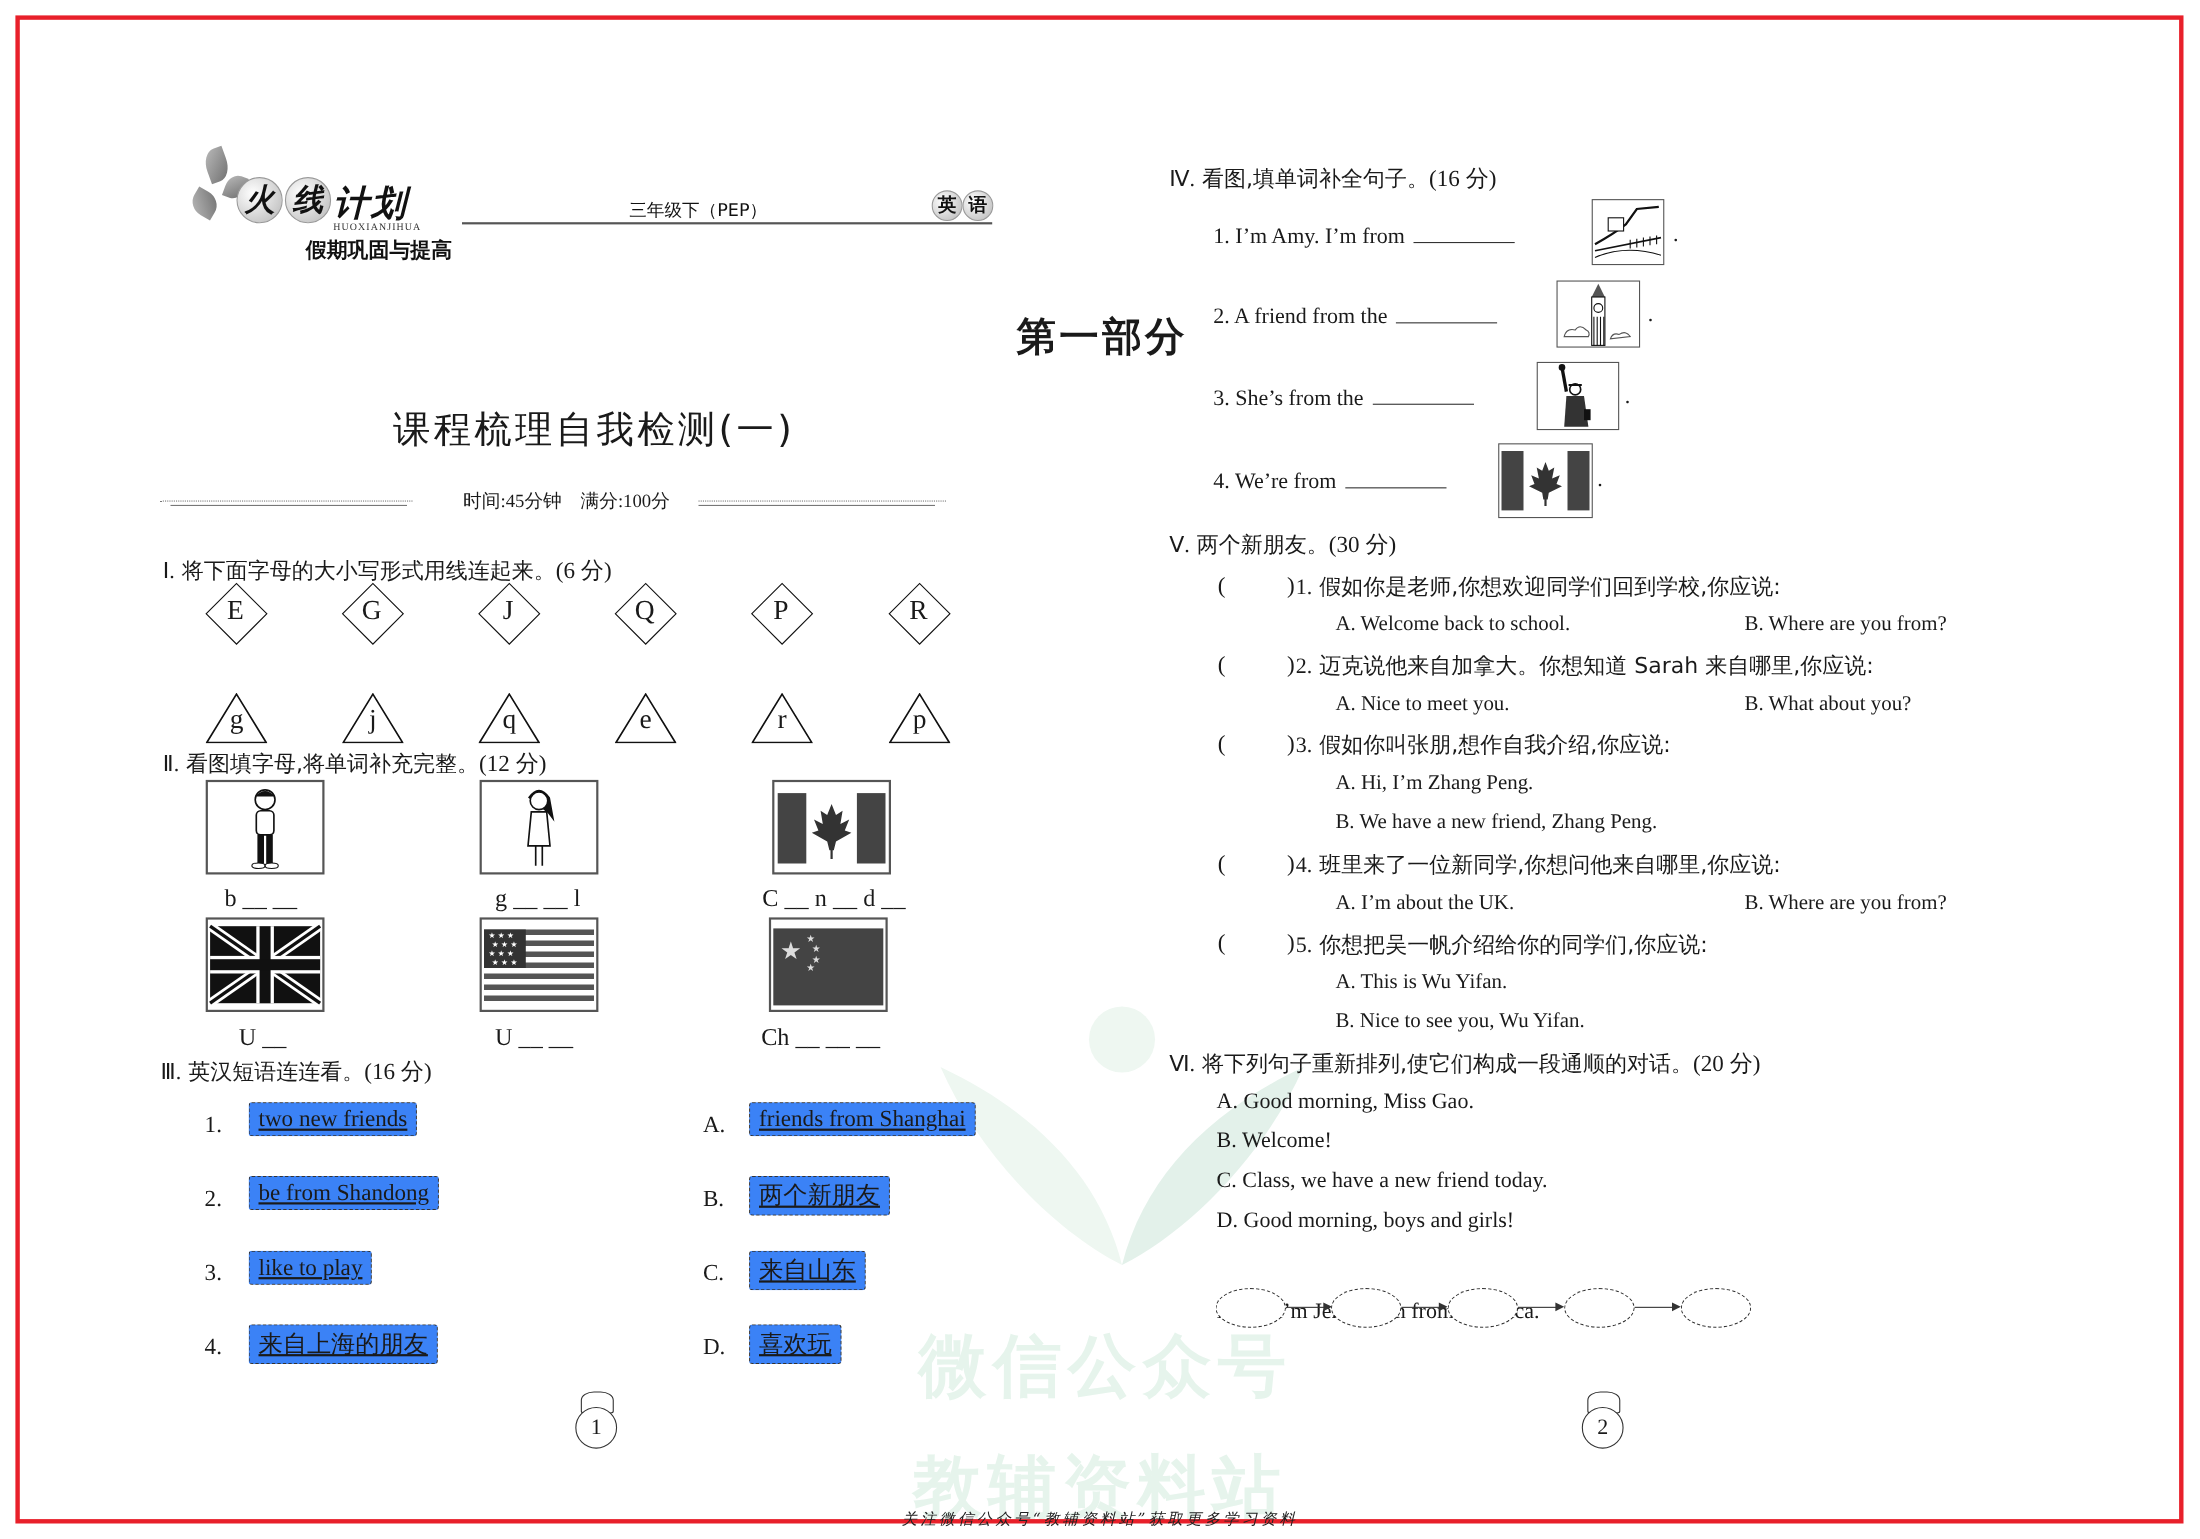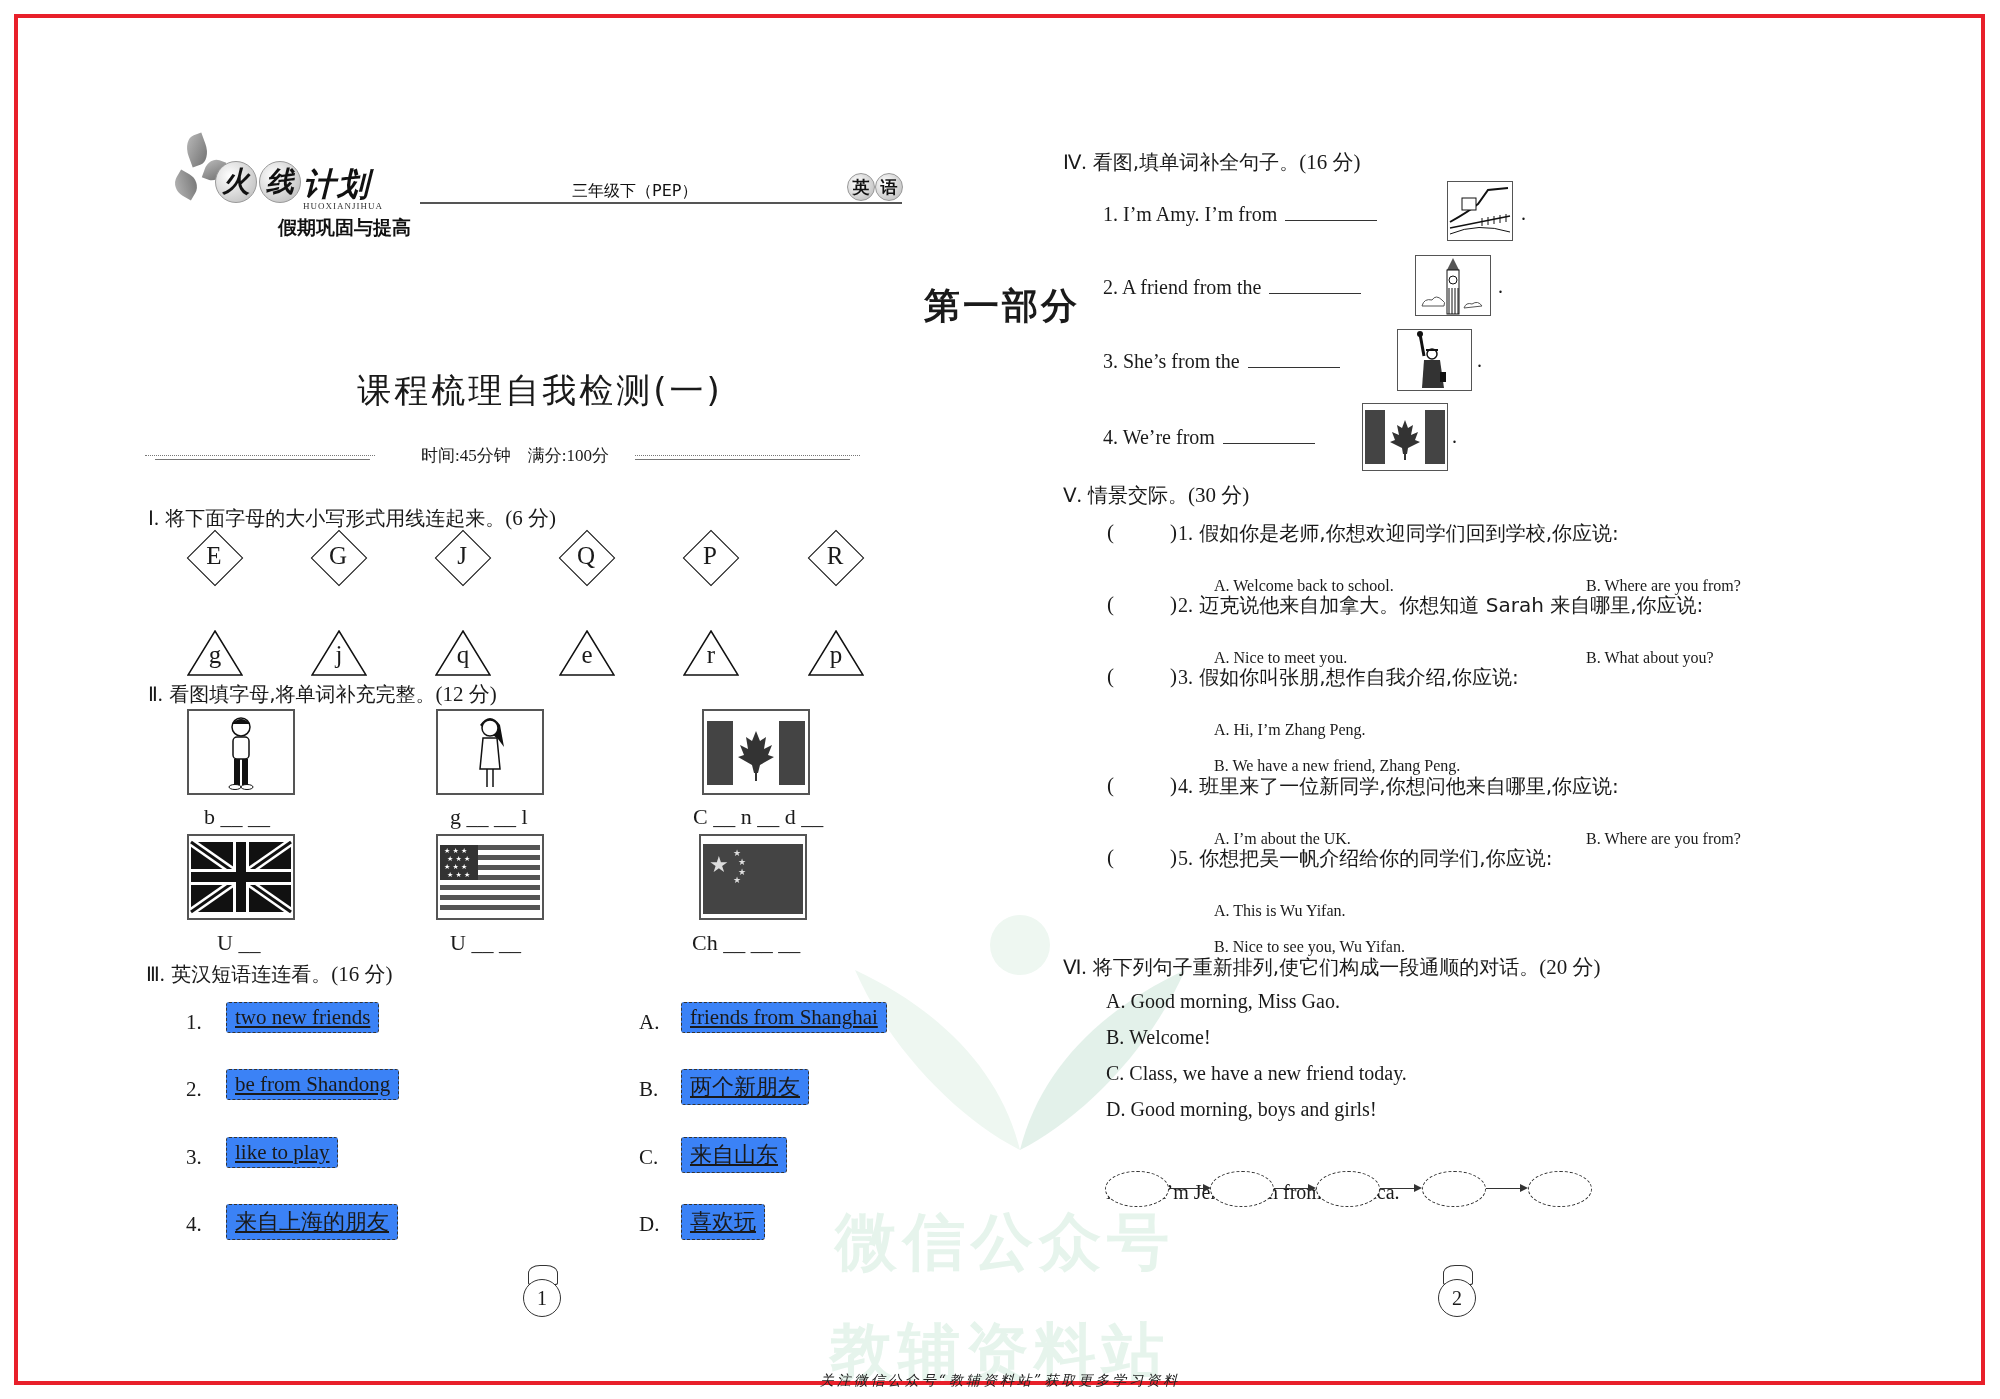--- a/index.html
+++ b/index.html
@@ -33,21 +33,21 @@
   .pic{border:2px solid #555;background:#fff;overflow:hidden;}
   .blank-word{font-size:22px;white-space:nowrap;}
   .q3-num{font-size:21px;}
   .wavy{border:1.5px dashed #333;border-radius:3px;padding:2px 8px;font-size:21px;white-space:nowrap;background:#3b82f6;text-decoration:underline;}
   .wavy.cn{font-family:"DejaVu Sans",sans-serif;font-size:22px;}
   .rq{font-size:20px;white-space:nowrap;}
   .blank-line{display:inline-block;border-bottom:1.5px solid #333;width:92px;height:18px;vertical-align:baseline;margin:0 8px;}
   .r5 .paren{font-size:21px;}
   .r5 .q{font-family:"DejaVu Sans",sans-serif;font-size:20px;white-space:nowrap;}
   .r5 .q .num{font-family:"Liberation Serif",serif;}
-  .r5 .opt{font-size:16px;white-space:nowrap;margin-top:20px;}
+  .r5 .opt{font-size:19px;white-space:nowrap;}
   .r6 .opt{font-size:20px;white-space:nowrap;}
   .cloud{width:62px;height:34px;border:1.5px dashed #333;border-radius:50%;background:#fff;}
   .arrow{height:0;border-top:1.5px solid #333;}
   .arrow::after{content:"";position:absolute;right:-2px;top:-5px;border-left:8px solid #333;border-top:4px solid transparent;border-bottom:4px solid transparent;}
   .page-num{width:36px;height:36px;border-radius:50%;border:1.5px solid #333;text-align:center;line-height:36px;font-size:20px;background:#fff;}
   .page-num-cap{width:28px;height:18px;border:1.5px solid #333;border-radius:40% 40% 10% 10%;background:#fff;}
   .footer-note{left:0;width:2000px;top:1372px;text-align:center;font-family:"DejaVu Serif",serif;font-style:italic;font-size:14px;color:#222;letter-spacing:3px;background:transparent;}
 </style>
 </head>
 <body>
@@ -326,21 +326,21 @@
     <rect x="2" y="6" width="20" height="54" fill="#444"></rect>
     <rect x="62" y="6" width="20" height="54" fill="#444"></rect>
     <path d="M42 16 L45 24 L50 21 L48 31 L55 28 L52 36 L57 38 L45 44 L44 50 L40 50 L39 44 L27 38 L32 36 L29 28 L36 31 L34 21 L39 24 Z" fill="#333"></path>
     <line x1="42" y1="44" x2="42" y2="56" stroke="#333" stroke-width="2"></line>
   </svg>
 </div>
 <div class="abs rq" style="left:1452px;top:425px;">.</div>
 
 <div class="abs sec-head" style="left:1063px;top:481px;">
   <span class="num">Ⅴ.</span>
-  <span>情景交际。</span><span class="score">(30 分)</span>
+  <span>两个新朋友。</span><span class="score">(30 分)</span>
 </div>
 <div class="r5">
 
   <div class="abs paren" style="left:1107px;top:520px;">(</div>
   <div class="abs" style="left:1120px;top:520px;width:50px;height:24px;"></div>
   <div class="abs paren" style="left:1170px;top:520px;">)</div>
   <div class="abs q" style="left:1178px;top:520px;"><span class="num">1.</span> <span>假如你是老师,你想欢迎同学们回到学校,你应说:</span></div>
   <div class="abs opt" style="left:1214px;top:557px;">A. Welcome back to school.</div>
   <div class="abs opt" style="left:1586px;top:557px;">B. Where are you from?</div>
 

